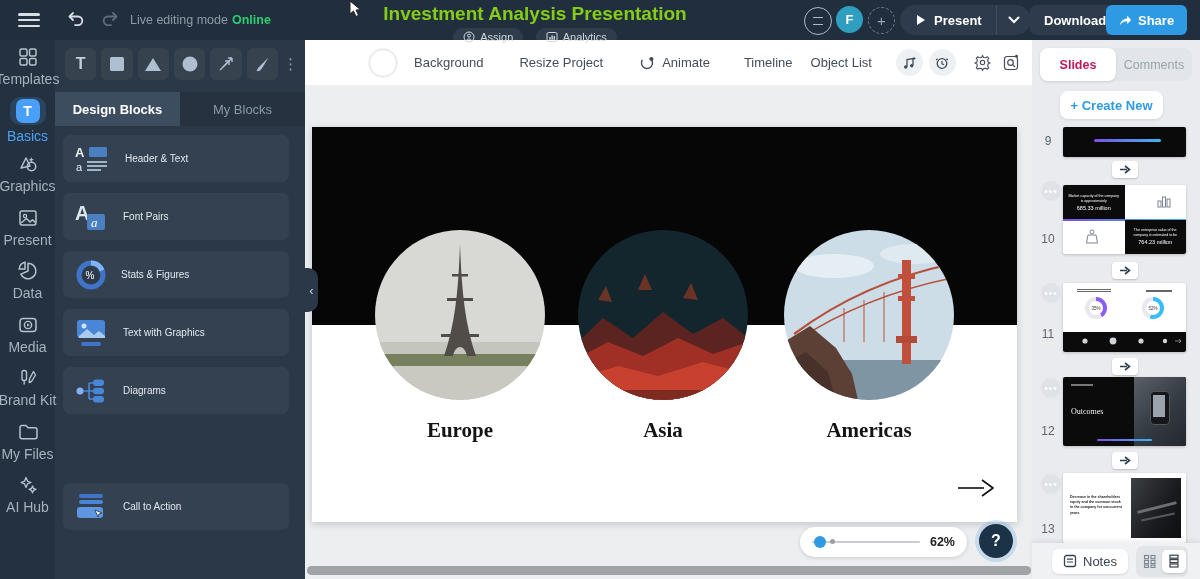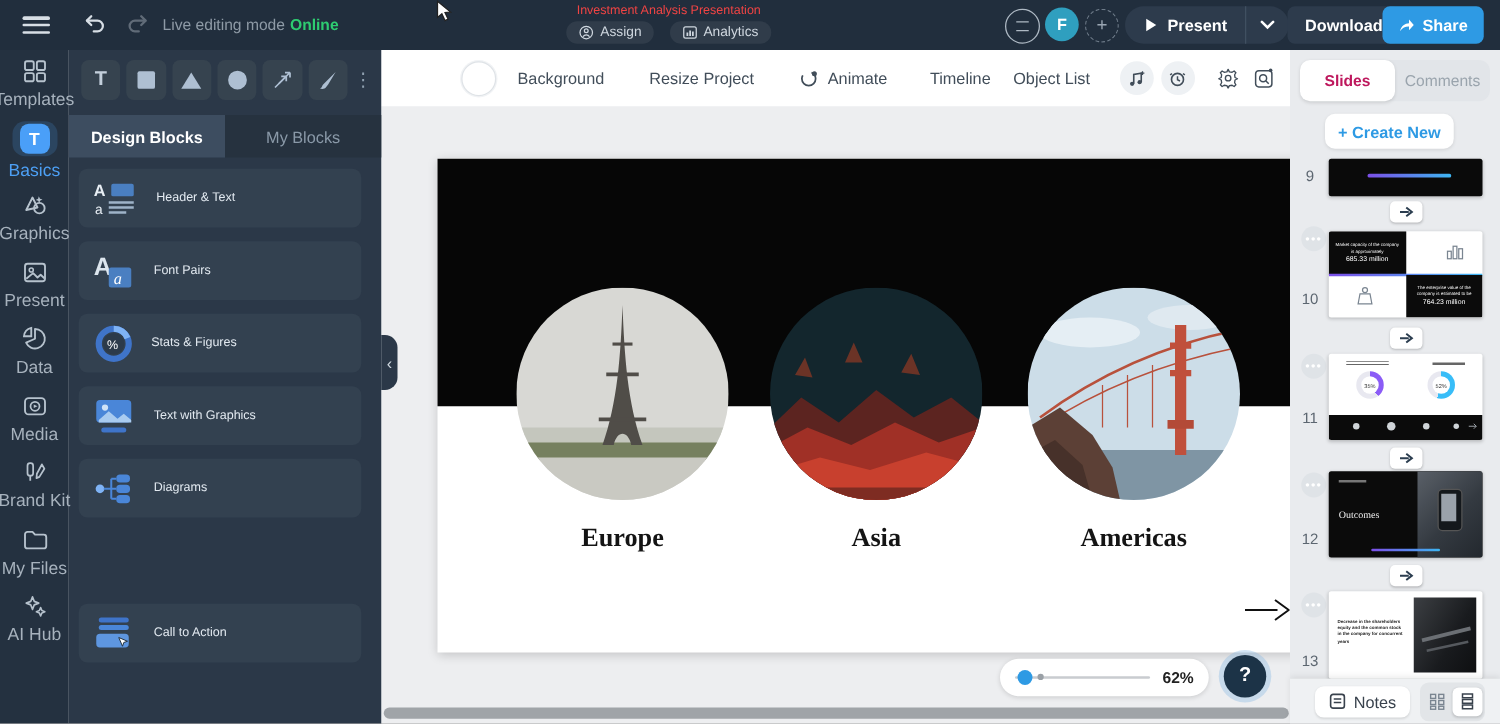--- a/index.html
+++ b/index.html
@@ -10,21 +10,21 @@
 
   
   #topbar{left:0;top:0;width:1200px;height:40px;background:#212e3d;z-index:40;}
   #hamburger{left:18px;top:13px;width:22px;height:14px;display:flex;flex-direction:column;justify-content:space-between;cursor:pointer;}
   #hamburger span{display:block;height:2.5px;background:#d7dee5;border-radius:2px;}
   #undo{left:66px;top:9px;}
   #redo{left:100px;top:9px;opacity:.35;}
   #live-mode{left:130px;top:13px;font-size:12.5px;color:#8e9aa6;}
   #live-mode b{color:#2ecc71;font-weight:700;margin-left:4px;}
   #title-wrap{left:380px;top:3px;width:310px;text-align:center;}
-  #doc-title{font-size:10px;color:#ef4444;font-weight:400;}
+  #doc-title{font-size:19px;color:#84cc16;font-weight:700;}
   .mini-pill{display:inline-flex;align-items:center;gap:5px;background:rgba(255,255,255,.07);
     color:#cfd7df;font-size:11px;border-radius:10px;padding:3px 10px;margin:3px 4px 0;cursor:pointer;}
   #comment-btn{left:804px;top:7px;width:26px;height:26px;border:1.6px solid #aeb9c4;border-radius:50%;
     display:flex;align-items:center;justify-content:center;cursor:pointer;}
   #comment-btn i{display:block;width:10px;height:6px;border-top:1.8px solid #aeb9c4;border-bottom:1.8px solid #aeb9c4;}
   #avatar{left:836px;top:6px;width:27px;height:27px;border-radius:50%;background:#2f9fbf;color:#fff;
     font-size:13px;font-weight:700;display:flex;align-items:center;justify-content:center;cursor:pointer;}
   #invite{left:868px;top:7px;width:25px;height:25px;border:1.6px dashed #6d7a88;border-radius:50%;
     color:#9aa6b2;font-size:15px;display:flex;align-items:center;justify-content:center;cursor:pointer;}
   #present-group{left:900px;top:5px;height:30px;background:#2d3b4c;border-radius:16px;display:flex;cursor:pointer;}
@@ -63,21 +63,21 @@
 
   
   #canvas{left:305px;top:40px;width:727px;height:539px;background:#edeef0;}
   #canvas-toolbar{left:0;top:0;width:727px;height:45px;background:#fff;display:flex;align-items:center;
     font-size:13px;color:#414d59;}
   .ct-label{cursor:pointer;white-space:nowrap;}
   #bg-swatch{width:26px;height:26px;border-radius:50%;background:#fff;border:1px solid #dfe3e7;
     box-shadow:0 0 0 1px #f1f3f5;cursor:pointer;}
   .icon-circle{width:27px;height:27px;border-radius:50%;background:#eef1f4;display:flex;align-items:center;
     justify-content:center;cursor:pointer;}
-  #slide{left:7px;top:87px;width:705px;height:395px;background:#fff;box-shadow:0 2px 8px rgba(0,0,0,.18);margin-left:38px;}
+  #slide{left:7px;top:87px;width:705px;height:395px;background:#fff;box-shadow:0 2px 8px rgba(0,0,0,.18);}
   #slide-black{left:0;top:0;width:705px;height:198px;background:#060606;}
   .photo-circle{width:170px;height:170px;border-radius:50%;overflow:hidden;top:103px;cursor:pointer;}
   .region-label{top:291px;width:170px;text-align:center;font-family:"Liberation Serif",serif;
     font-weight:700;font-size:21px;color:#141414;}
   #slide-arrow{left:644px;top:350px;cursor:pointer;}
   #zoom-pill{left:495px;top:487px;width:167px;height:30px;background:#fff;border-radius:15px;
     box-shadow:0 1px 4px rgba(0,0,0,.15);display:flex;align-items:center;padding:0 12px;box-sizing:border-box;}
   #zoom-track{position:relative;flex:1;height:2px;background:#c9ccd0;border-radius:2px;margin-right:10px;}
   #zoom-knob{position:absolute;left:2px;top:-5px;width:12px;height:12px;border-radius:50%;background:#2e9ae4;cursor:pointer;}
   #zoom-dot{position:absolute;left:18px;top:-2px;width:5px;height:5px;border-radius:50%;background:#9aa0a6;}

